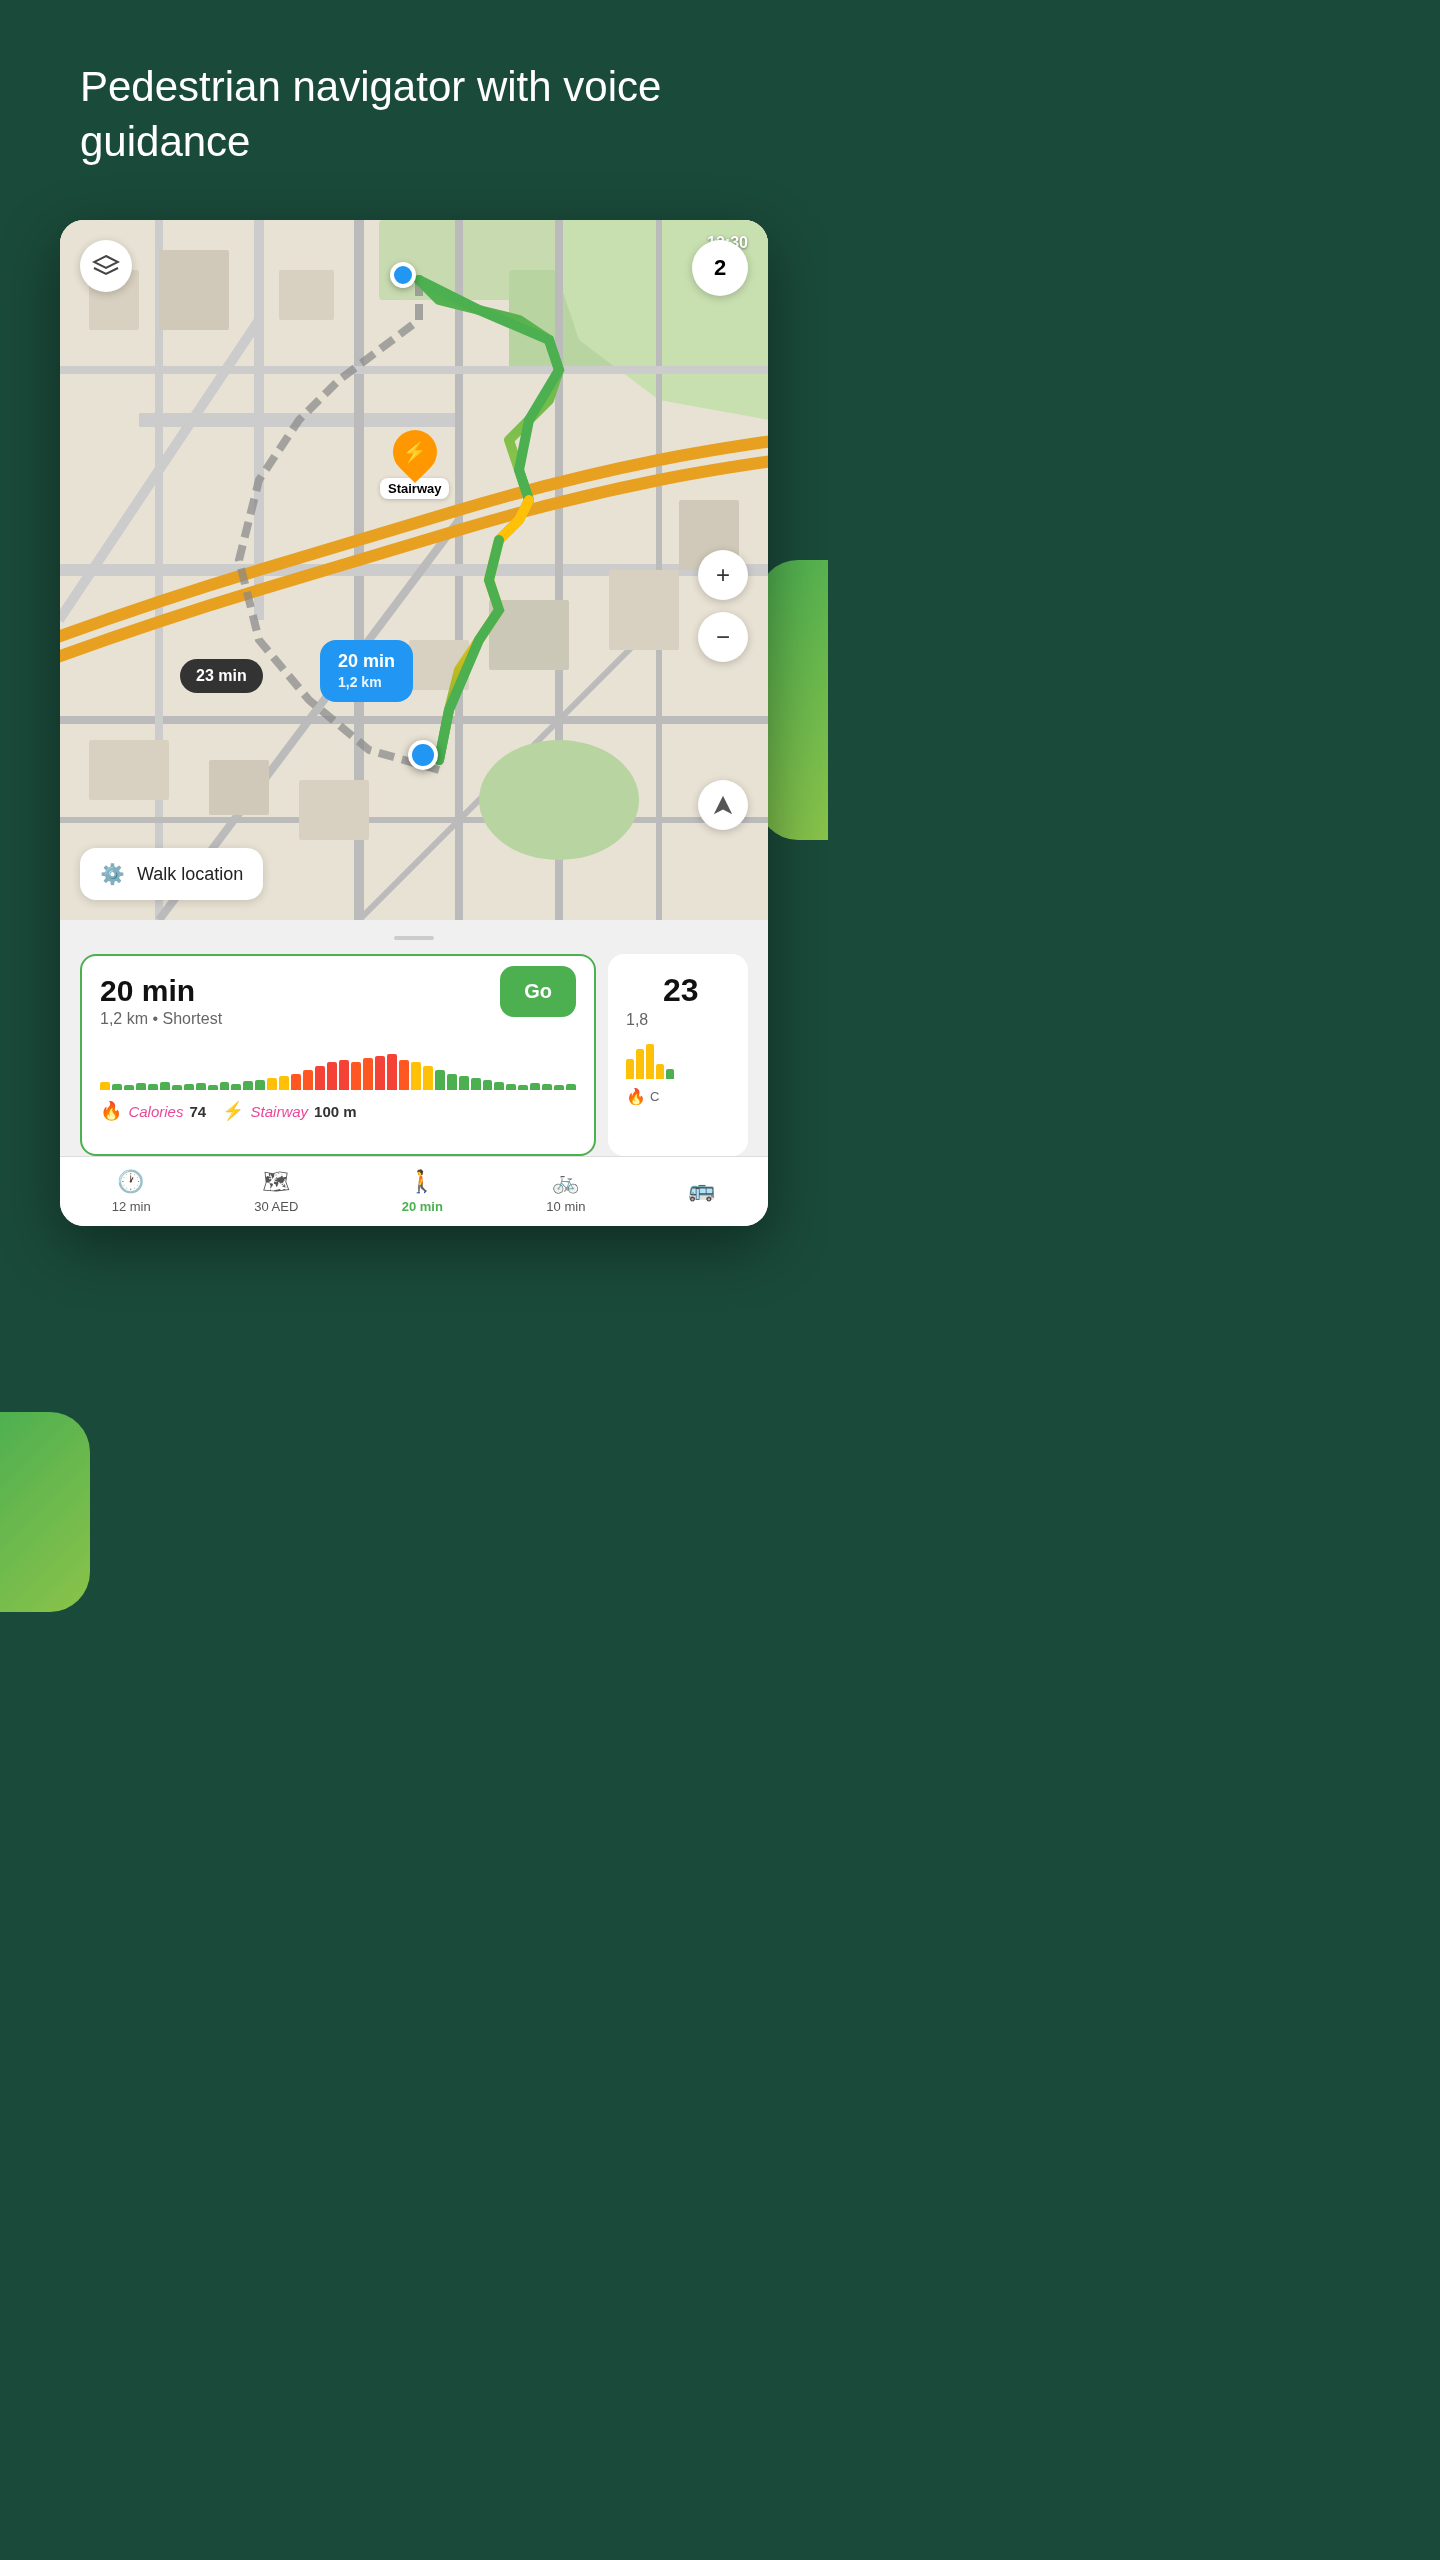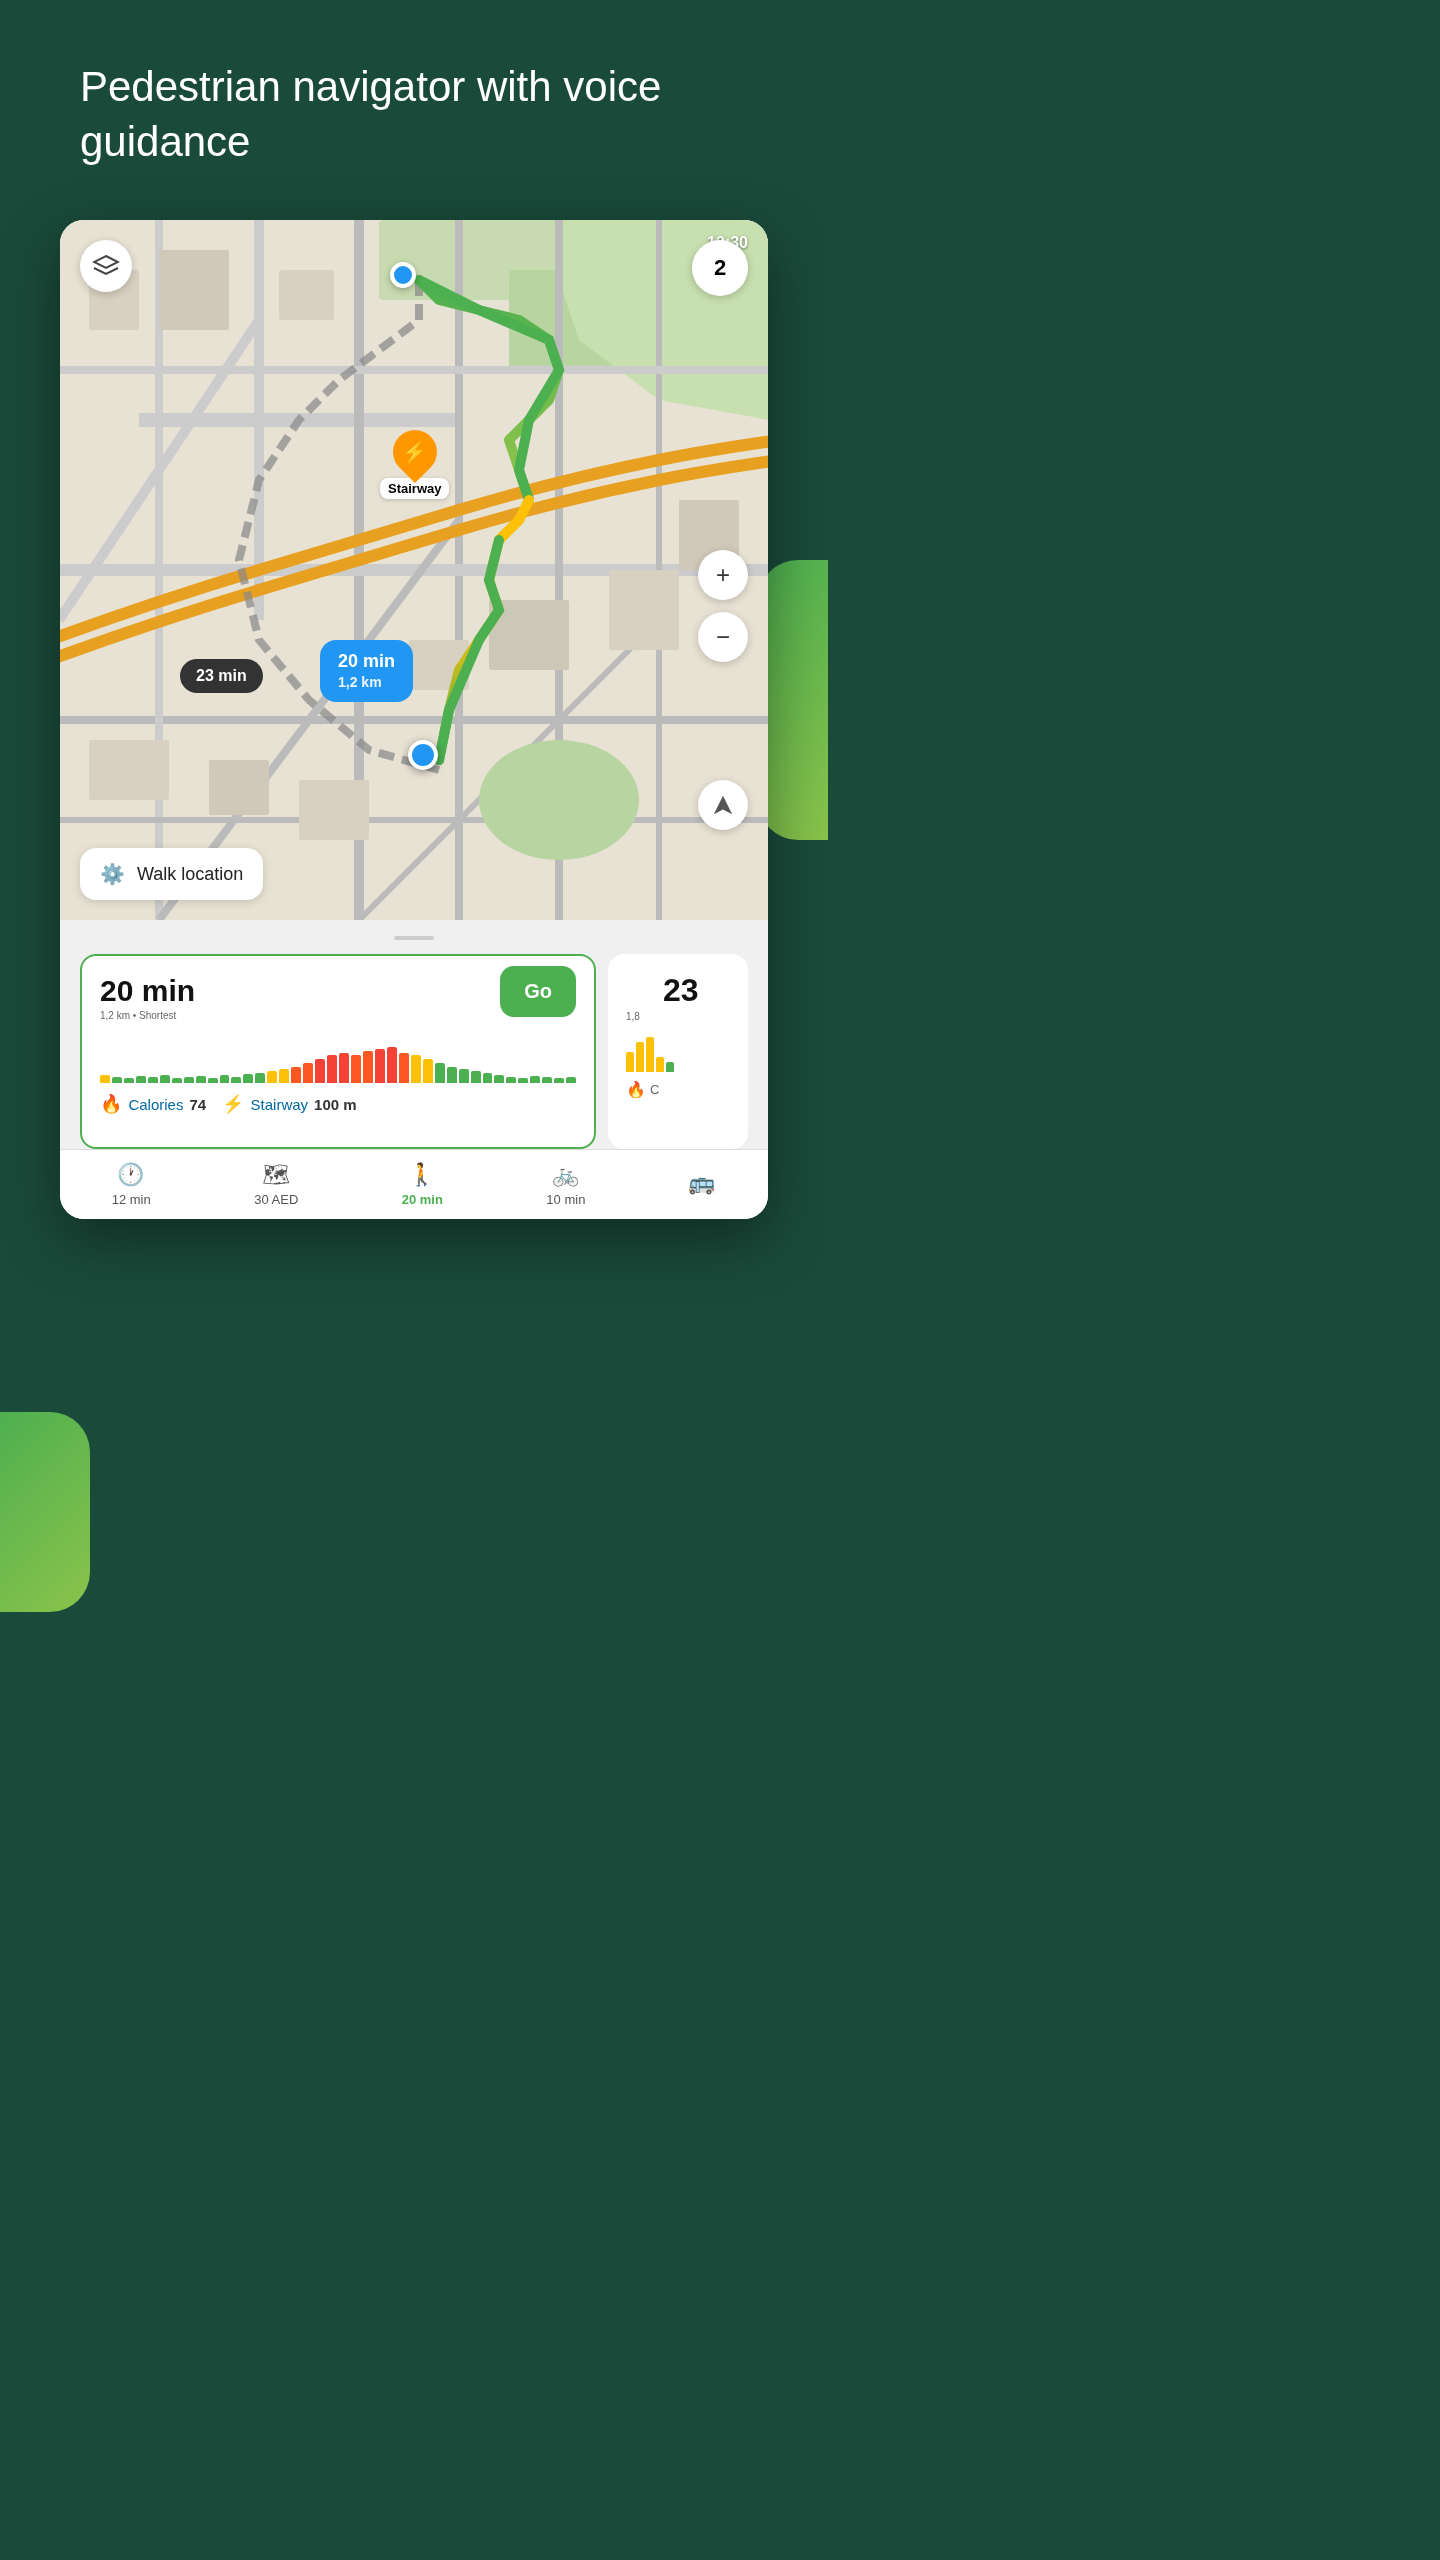--- a/index.html
+++ b/index.html
@@ -322,21 +322,21 @@
       max-width: 140px;
     }
 
     .route-time {
       font-size: 30px;
       font-weight: 700;
       color: #111;
     }
 
     .route-sub {
-      font-size: 10px;
+      font-size: 16px;
       color: #666;
       margin-top: 2px;
     }
 
     .go-btn {
       float: right;
       background: #4CAF50;
       color: white;
       border-radius: 14px;
       padding: 14px 24px;
@@ -373,21 +373,22 @@
       gap: 6px;
       font-size: 15px;
       color: #333;
     }
 
     .stat-icon {
       font-size: 18px;
     }
 
     .stat-label {
-      color: #0369a1;
+      color: #ec4899;
+      font-style: italic;
     }
 
     .stat-value {
       font-weight: 600;
     }
 
     
     .bottom-tabs {
       background: white;
       border-top: 1px solid #ddd;

